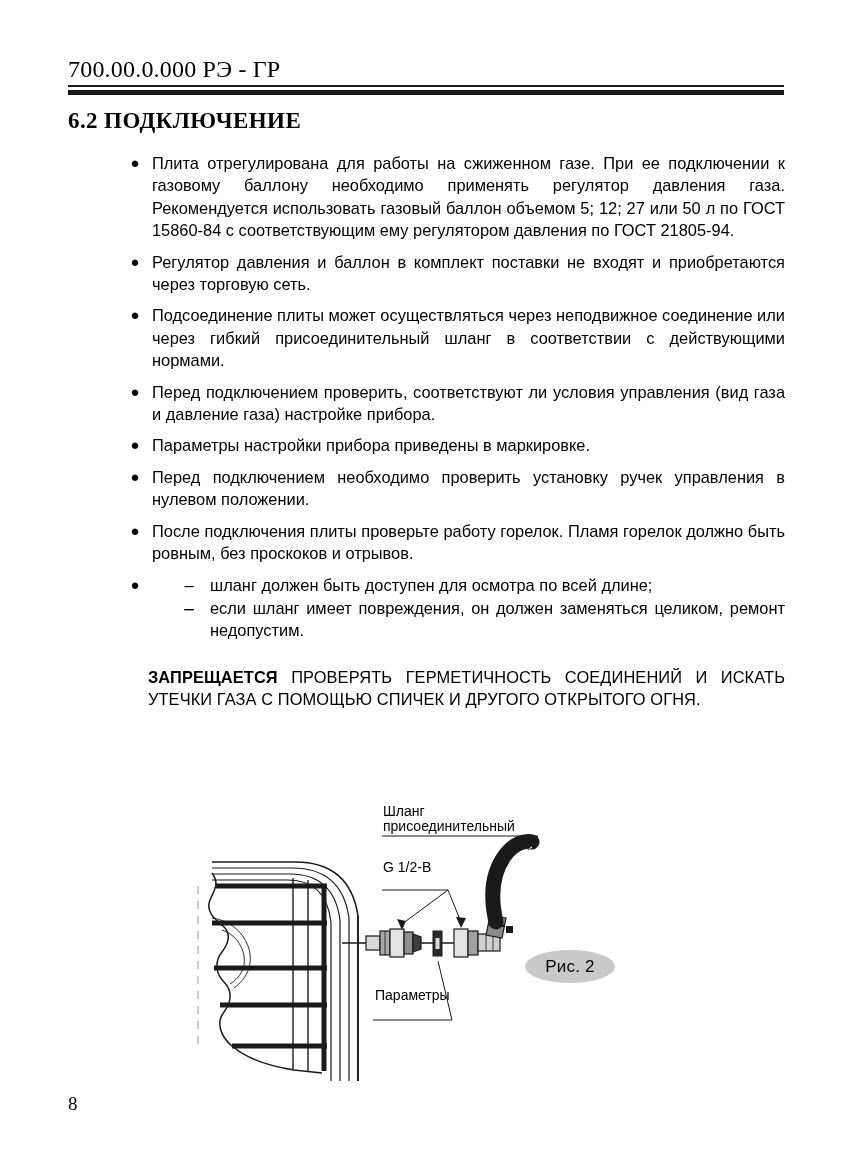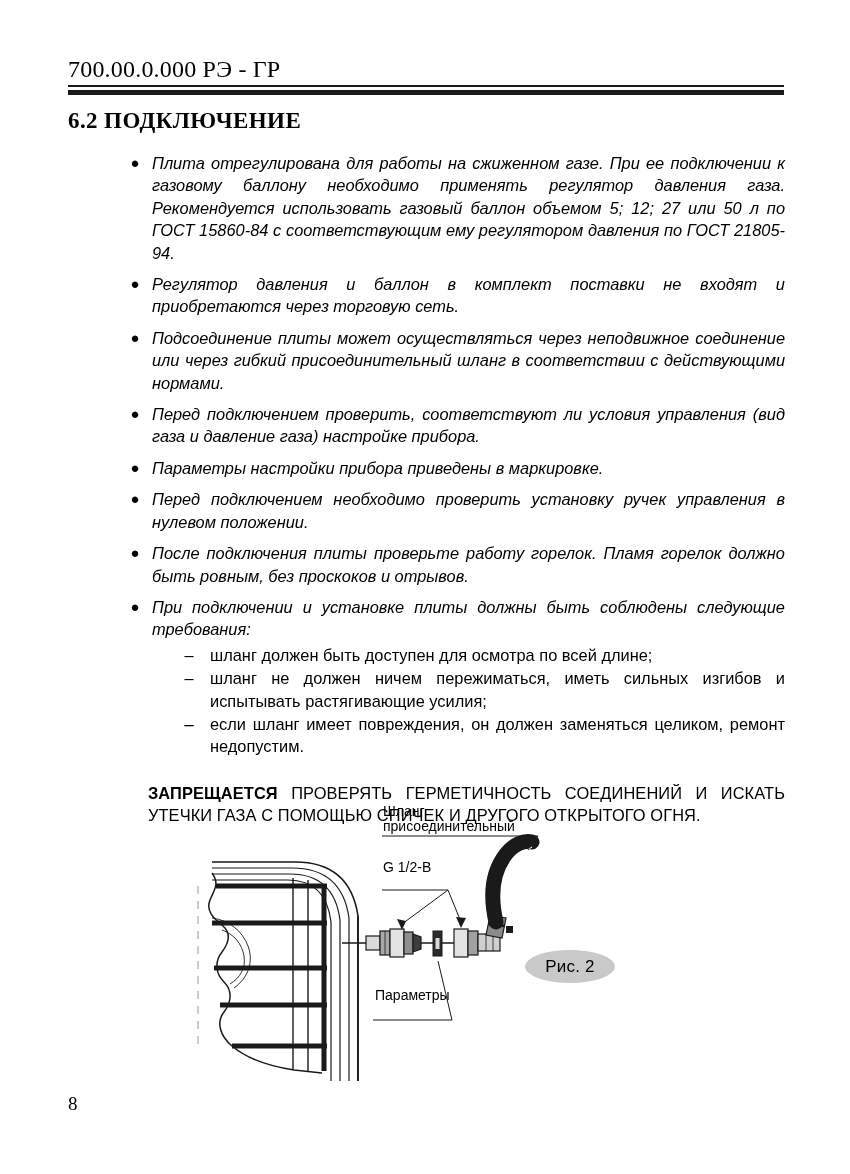--- a/index.html
+++ b/index.html
@@ -91,21 +91,21 @@
   }
   li.bullet > .marker {
     position: absolute;
     left: 8px;
     top: 0;
     width: 14px;
     text-align: center;
     font-size: 15px;
     line-height: 22.4px;
   }
-  li.bullet > .txt { display: block; font-style: italic; }
+  li.bullet > .txt { display: block; }
   li.bullet:last-child { margin-bottom: 0; }
 
   ul.dashes {
     list-style: none;
     margin: 3px 0 0 0;
     padding: 0 0 0 28px;
   }
   li.dash {
     position: relative;
     padding-left: 30px;
@@ -227,29 +227,27 @@
       <li class="bullet">
         <span class="marker">●</span>
         <span class="txt">Перед подключением необходимо проверить установку ручек управления в нулевом положении.</span>
       </li>
       <li class="bullet">
         <span class="marker">●</span>
         <span class="txt">После подключения плиты проверьте работу горелок. Пламя горелок должно быть ровным, без проскоков и отрывов.</span>
       </li>
       <li class="bullet">
         <span class="marker">●</span>
-        <span class="txt">При подключении и установке плиты должны быть соблюдены следующие требования:</span>
         <ul class="dashes">
           <li class="dash">
             <span class="marker">–</span>
             <span class="txt">шланг должен быть доступен для осмотра по всей длине;</span>
           </li>
           <li class="dash">
             <span class="marker">–</span>
-            <span class="txt">шланг не должен ничем пережиматься, иметь сильных изгибов и испытывать растягивающие усилия;</span>
           </li>
           <li class="dash">
             <span class="marker">–</span>
           </li>
           <li class="dash">
             <span class="marker">–</span>
             <span class="txt">если шланг имеет повреждения, он должен заменяться целиком, ремонт недопустим.</span>
           </li>
         </ul>
       </li>

